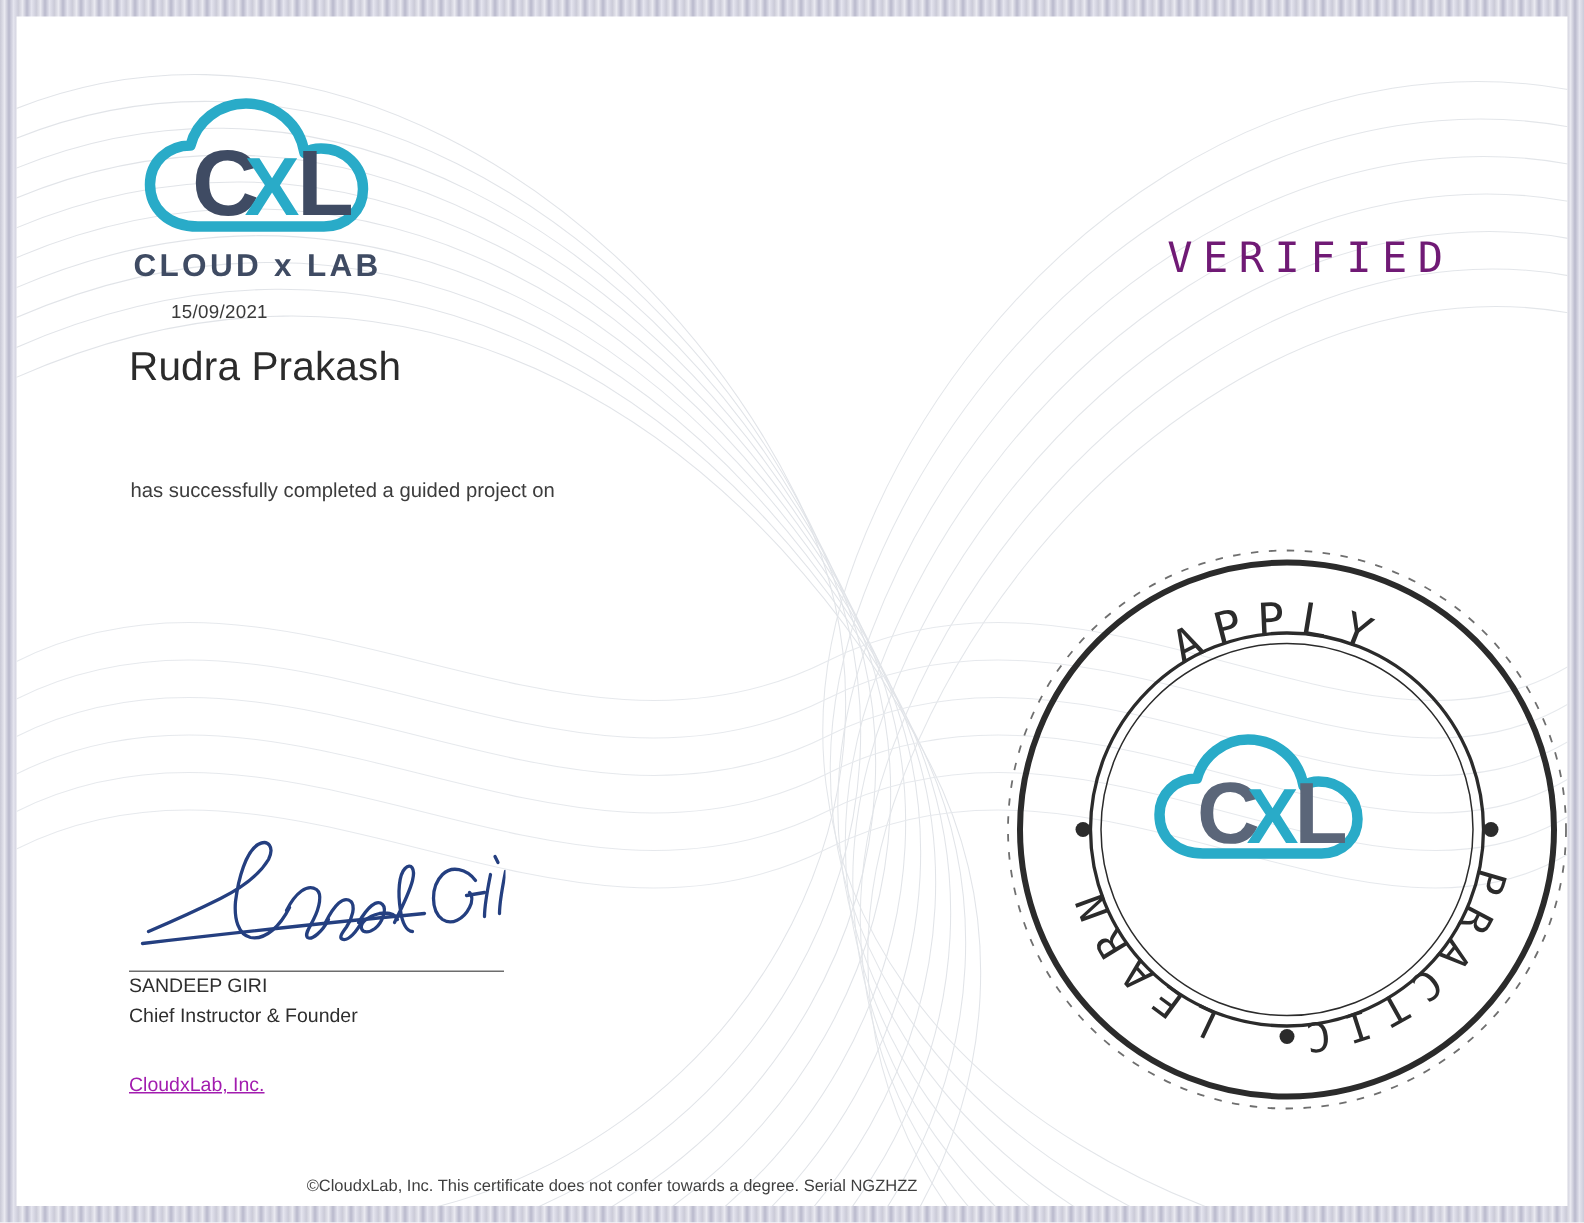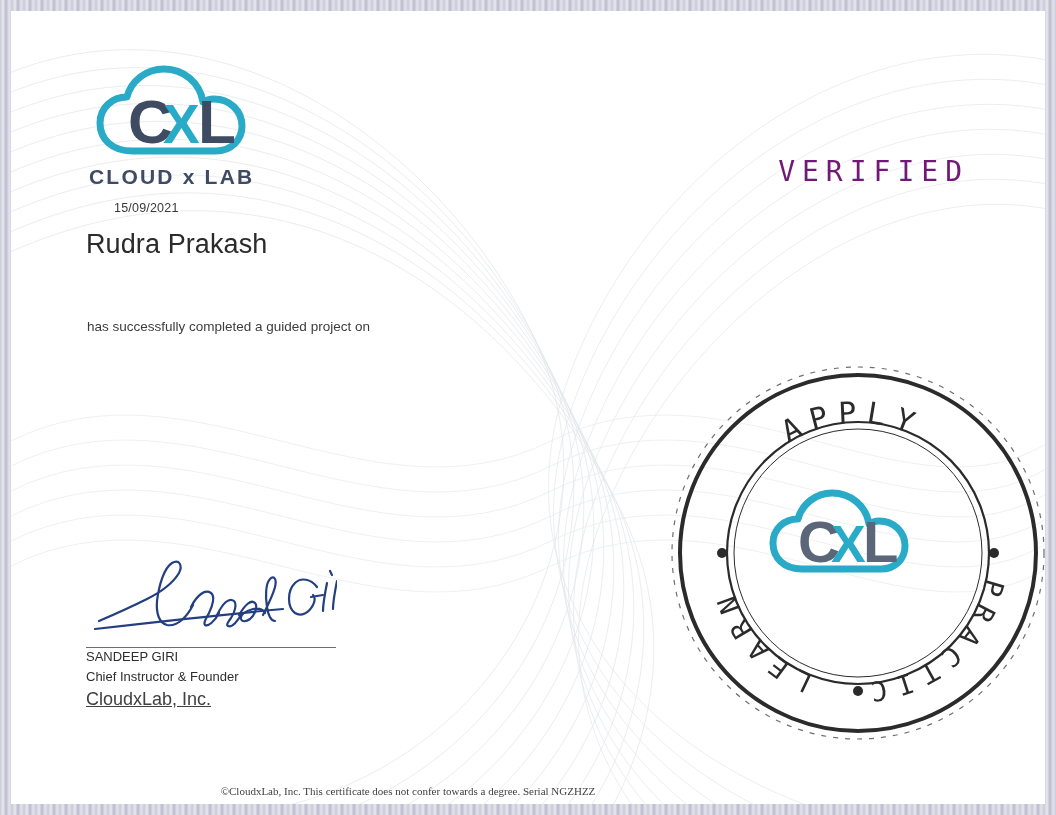--- a/index.html
+++ b/index.html
@@ -142,23 +142,23 @@
   .sig-role {
     position: absolute;
     left: 75px;
     top: 658px;
     font-size: 13px;
     color: #2e2e2e;
   }
   .sig-company {
     position: absolute;
     left: 75px;
-    top: 678px;
-    font-size: 18px;
-    color: #404040;
+    top: 704px;
+    font-size: 13px;
+    color: #a21caf;
     text-decoration: underline;
   }
 
   
   .seal {
     position: absolute;
     left: 655px;
     top: 350px;
     width: 385px;
     height: 385px;
@@ -170,21 +170,20 @@
     left: 0;
     right: 0;
     top: 774px;
     text-align: center;
     font-size: 11px;
     color: #3f3f3f;
   }
   .footer-inner {
     display: inline-block;
     transform: translateX(-120px);
-    font-family: Liberation Serif, serif;
   }
 </style>
 </head>
 <body>
 
 <div class="certificate">
   <div class="cert-border-inner">
 
     <svg class="guilloche" viewBox="0 0 1034 793" preserveAspectRatio="none">
       <g fill="none" stroke="#c9ced6" stroke-width="0.7">

